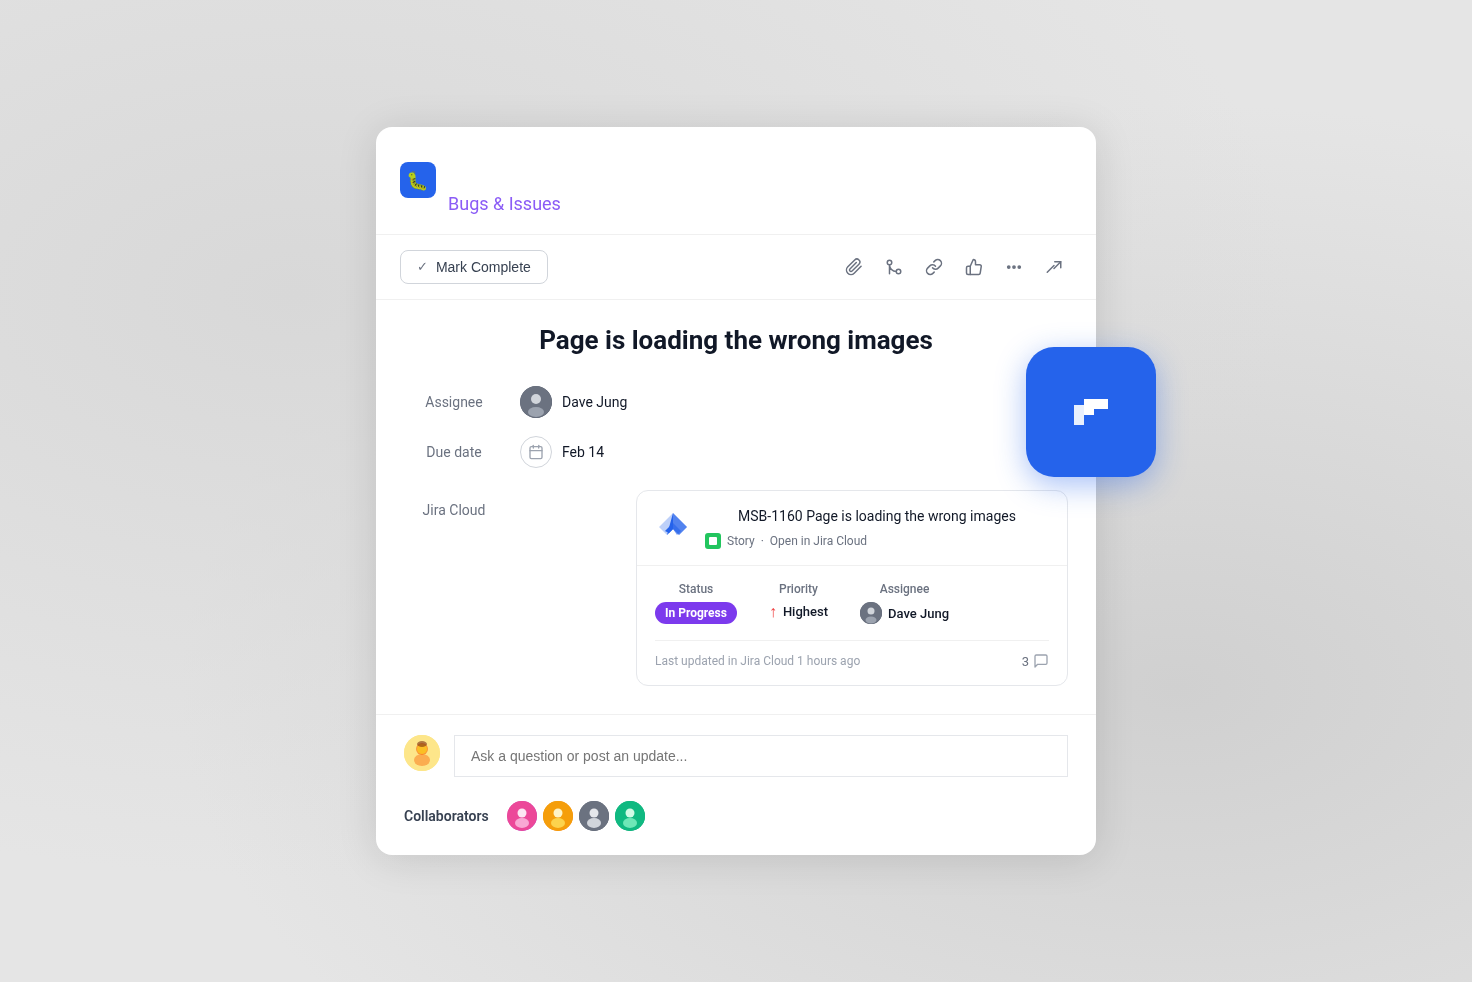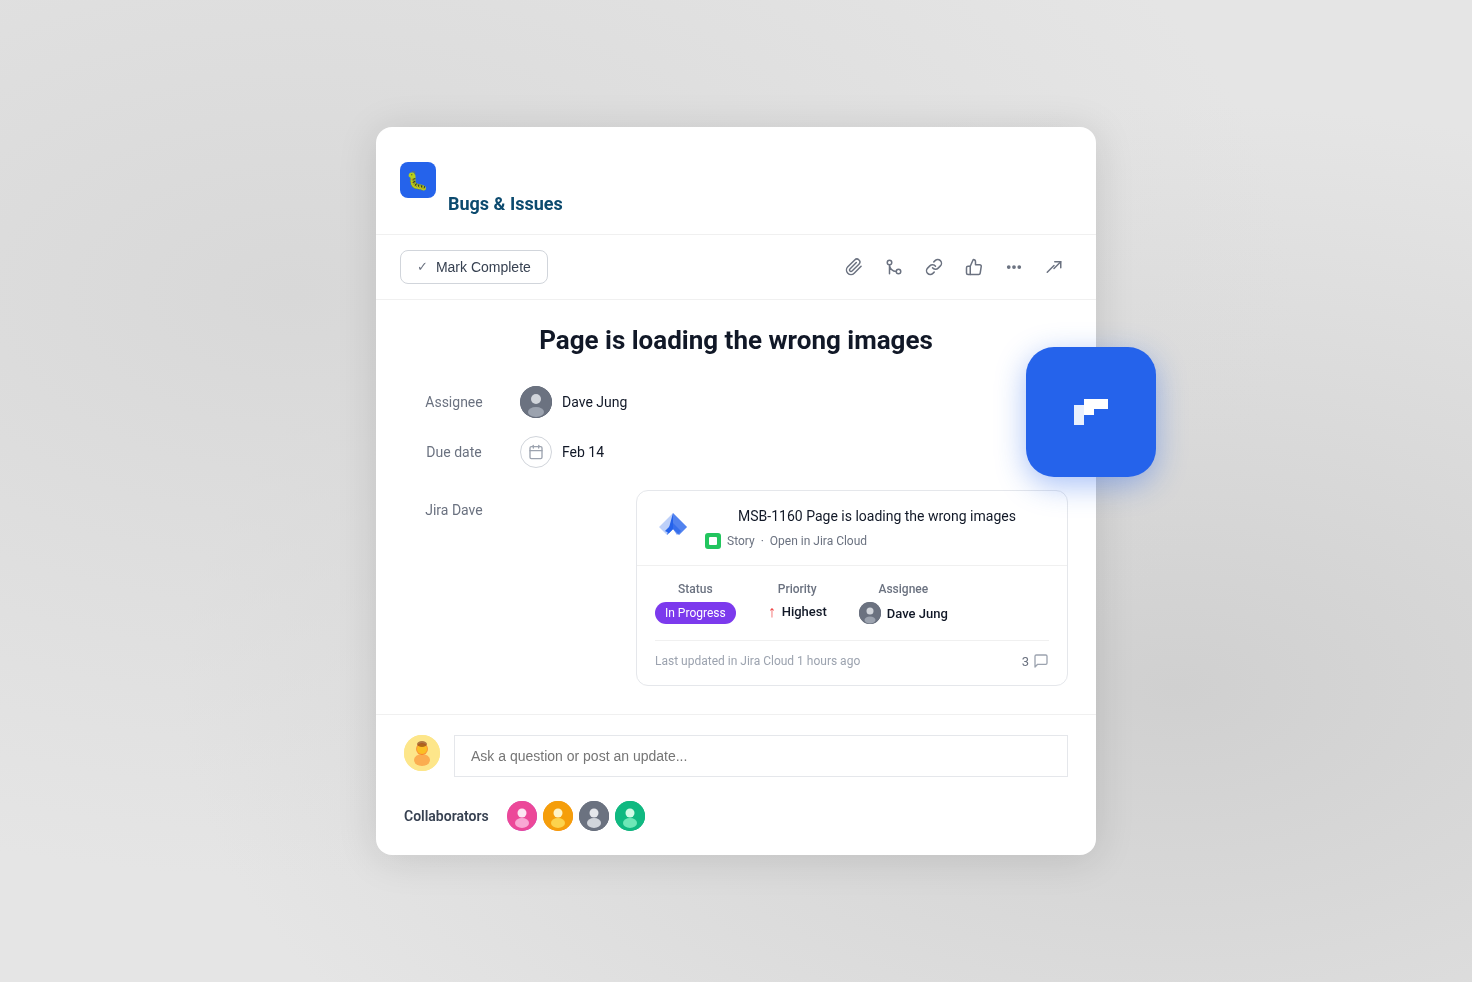--- a/index.html
+++ b/index.html
@@ -71,22 +71,22 @@
       border-radius: 8px;
       display: flex;
       align-items: center;
       justify-content: center;
       font-size: 18px;
       flex-shrink: 0;
     }
 
     .header-title {
       font-size: 18px;
-      font-weight: 700;
-      color: #0c4a6e;
+      font-weight: 400;
+      color: #8b5cf6;
       margin-top: 46px;
     }
 
     
     .toolbar {
       display: flex;
       align-items: center;
       justify-content: space-between;
       padding: 14px 24px;
       border-bottom: 1px solid #f0f0f0;
@@ -281,21 +281,21 @@
       gap: 6px;
       font-size: 13px;
       color: #111827;
       font-weight: 500;
     }
 
     .in-progress-badge {
       background: #7c3aed;
       color: #ffffff;
       font-size: 12px;
-      font-weight: 400;
+      font-weight: 700;
       padding: 4px 10px;
       border-radius: 20px;
     }
 
     .priority-arrow {
       color: #ef4444;
       font-size: 16px;
       font-weight: 700;
     }
 
@@ -510,21 +510,21 @@
               <line x1="16" y1="2" x2="16" y2="6"></line>
               <line x1="8" y1="2" x2="8" y2="6"></line>
               <line x1="3" y1="10" x2="21" y2="10"></line>
           </svg>
         </div>
         <span>Feb 14</span>
       </div>
     </div>
 
     <div class="field-row" style="align-items: flex-start; margin-bottom:0;">
-      <span class="field-label" style="padding-top: 16px;">Jira Dave</span>
+      <span class="field-label" style="padding-top: 16px;">Jira Cloud</span>
       <div style="flex:1;">
         <div class="jira-card">
 
           <div class="jira-card-header">
 
             <div class="jira-logo">
               <svg width="36" height="36" viewBox="0 0 36 36" fill="none">
                 <path d="M18 4 L4 18 L12 26 L18 20 L24 26 L32 18 Z" fill="#2563eb" opacity="0.3"></path>
                 <path d="M18 4 L18 20 L24 26 L32 18 Z" fill="#2563eb" opacity="0.7"></path>
                 <path d="M18 4 L12 26 L18 20 Z" fill="#2563eb"></path>

